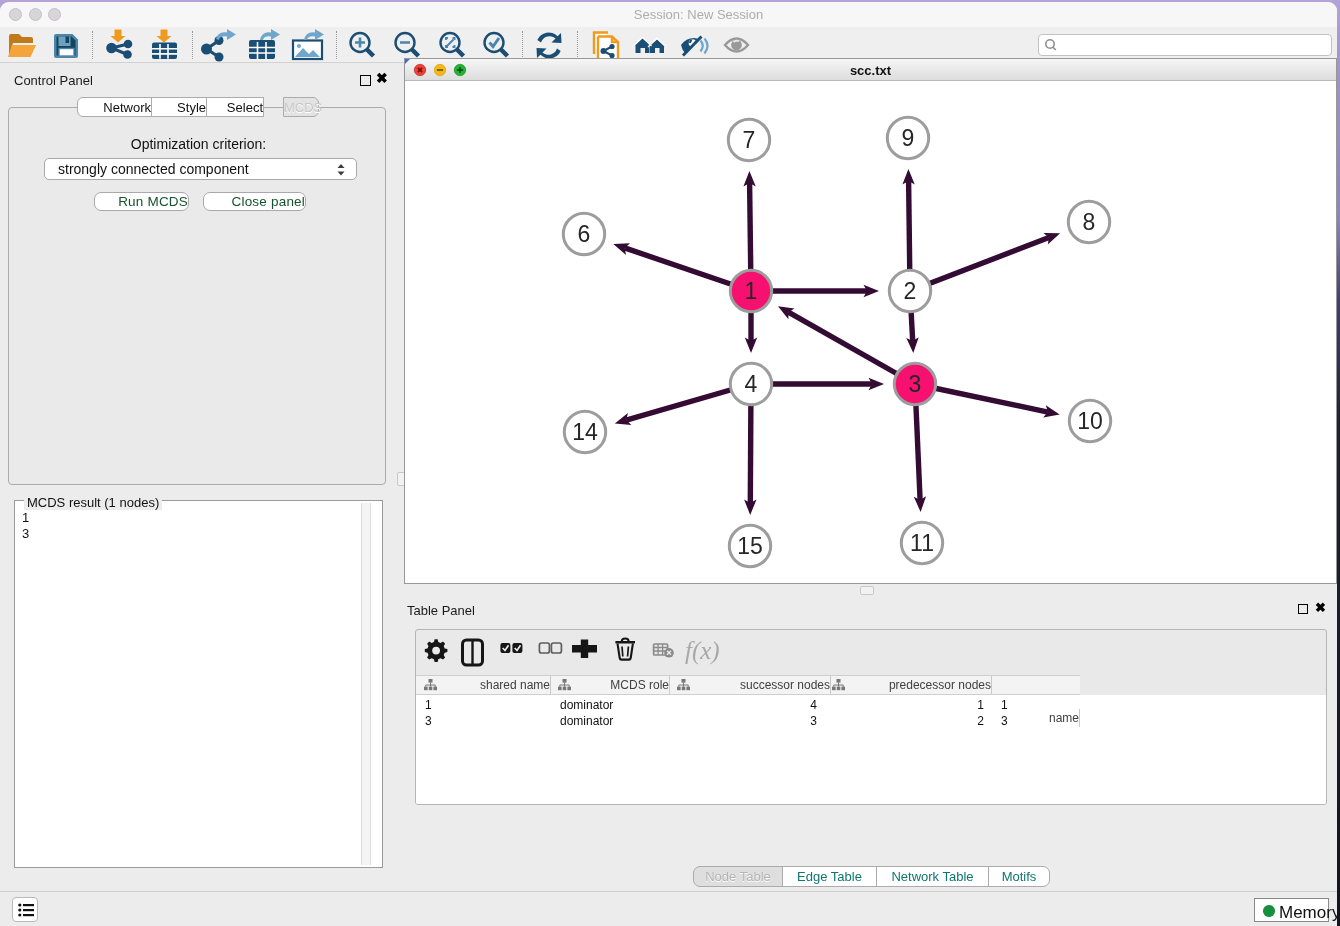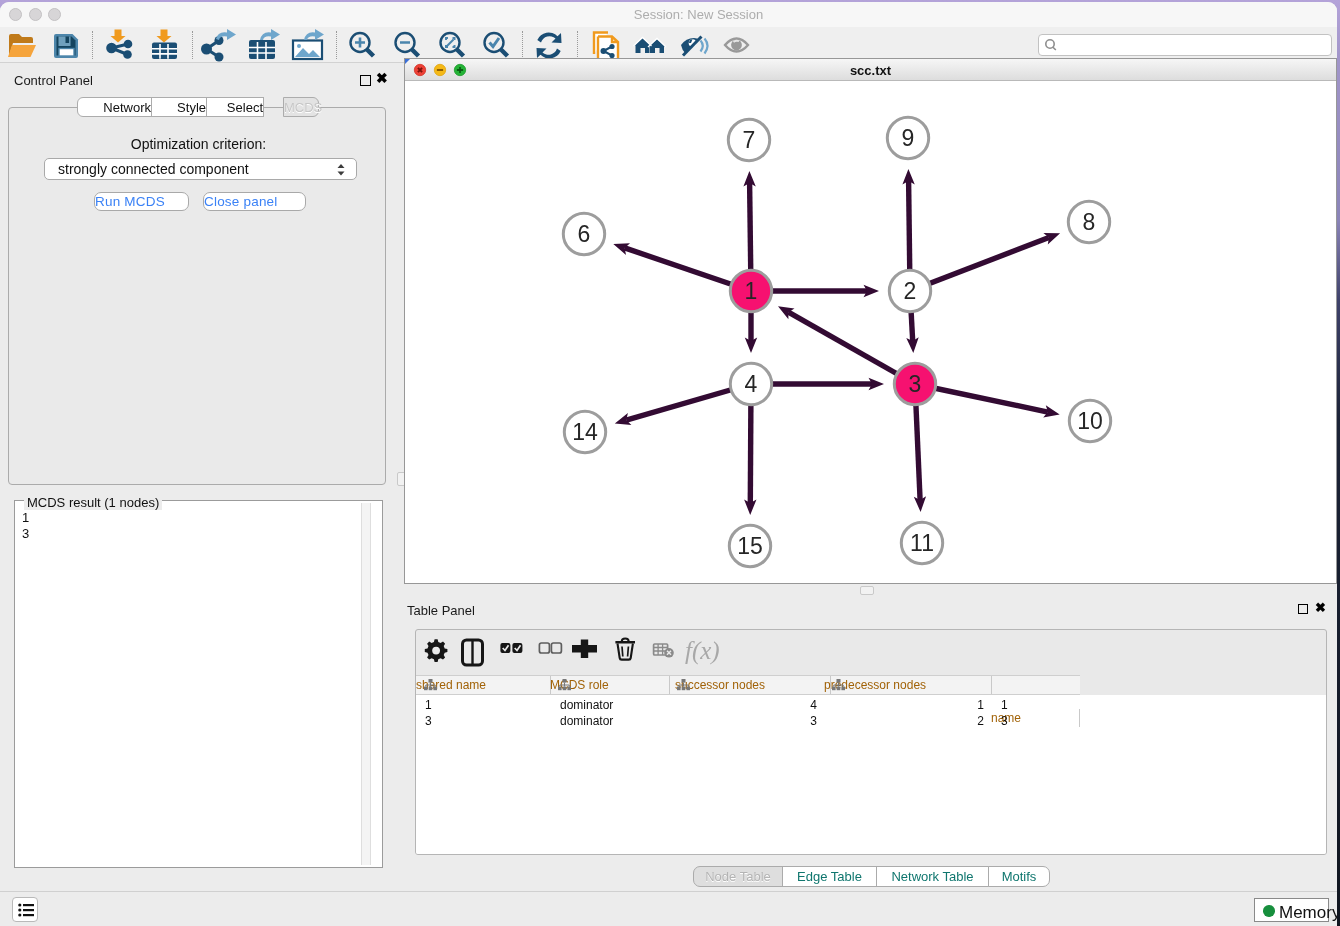--- a/index.html
+++ b/index.html
@@ -14,33 +14,33 @@
   .sep{top:4px;height:28px;border-left:1px dotted #9a9a9a;width:0;}
   #search{left:1038px;top:7px;width:292px;height:20px;background:#fff;border:1px solid #c2c2c2;border-radius:4px;}
   
   #cpanel{left:0;top:61px;width:397px;height:828px;background:#ececec;}
   .phead{font-size:13px;color:#1a1a1a;}
   .tab{position:absolute;top:34px;height:20px;background:#fff;border:1px solid #acacac;box-sizing:border-box;
        font-size:13px;color:#111;text-align:right;line-height:19px;}
   #tabcontent{left:8px;top:44px;width:378px;height:378px;background:#eaeaea;border:1px solid #ababab;border-radius:4px;box-sizing:border-box;}
   #optlabel{left:0;top:73px;width:397px;text-align:center;font-size:14px;color:#111;}
   #combo{left:44px;top:95px;width:313px;height:22px;background:#fff;border:1px solid #a9a9a9;border-radius:5px;box-sizing:border-box;font-size:14px;color:#111;line-height:21px;}
-  .btn{position:absolute;top:129px;height:19px;background:#fff;border:1px solid #a9a9a9;border-radius:7px;box-sizing:border-box;font-size:13.5px;letter-spacing:.2px;color:#3b82f6;text-align:left;line-height:17px;}
+  .btn{position:absolute;top:129px;height:19px;background:#fff;border:1px solid #a9a9a9;border-radius:7px;box-sizing:border-box;font-size:13.5px;letter-spacing:.2px;color:#14532d;text-align:right;line-height:17px;}
   #fieldset{left:14px;top:437px;width:369px;height:368px;background:#fff;border:1px solid #9b9b9b;box-sizing:border-box;}
   #legend{left:24px;top:430px;padding:0 3px;background:#ececec;font-size:13px;color:#111;}
   
   #netframe{left:404px;top:56px;width:933px;height:526px;border:1px solid #979797;box-sizing:border-box;background:#fff;}
   #nettitle{left:0;top:0;width:100%;height:22px;background:linear-gradient(#f6f6f6,#dddddd);border-bottom:1px solid #b9b9b9;box-sizing:border-box;}
   #netname{width:100%;top:4px;text-align:center;font-size:13px;font-weight:bold;color:#111;}
   
   #tpanel{left:404px;top:596px;width:933px;height:293px;background:#ececec;}
-  #tbox{left:11px;top:31px;width:912px;height:226px;background:#e9e9e9;border:1px solid #b5b5b5;border-radius:3px;box-sizing:border-box;overflow:hidden;}
+  #tbox{left:11px;top:31px;width:912px;height:176px;background:#e9e9e9;border:1px solid #b5b5b5;border-radius:3px;box-sizing:border-box;overflow:hidden;}
   #thead{left:0px;top:45px;width:664px;height:20px;background:#f3f3f3;border-top:1px solid #cfcfcf;border-bottom:1px solid #cfcfcf;box-sizing:border-box;}
   #twhite{left:0px;top:65px;width:910px;height:159px;background:#fff;}
-  .hcell{position:absolute;top:0;height:18px;border-right:1px solid #c9c9c9;font-size:12px;color:#a16207;text-align:left;line-height:18px;}
+  .hcell{position:absolute;top:0;height:18px;border-right:1px solid #c9c9c9;font-size:12px;color:#404040;text-align:right;line-height:18px;}
   .trow{position:absolute;font-size:12px;color:#111;height:16px;line-height:16px;}
   .btab{position:absolute;top:0;height:21px;background:#fff;border:1px solid #ababab;box-sizing:border-box;font-size:13px;color:#0f766e;text-align:center;line-height:20px;}
   
   #bottombar{left:0;top:889px;width:1337px;height:35px;background:#ececec;border-top:1px solid #d0d0d0;}
   .bbtn{position:absolute;background:#fff;border:1px solid #b9b9b9;border-radius:4px;box-sizing:border-box;}
 </style>
 </head>
 <body>
 <div class="abs" id="win">
 

